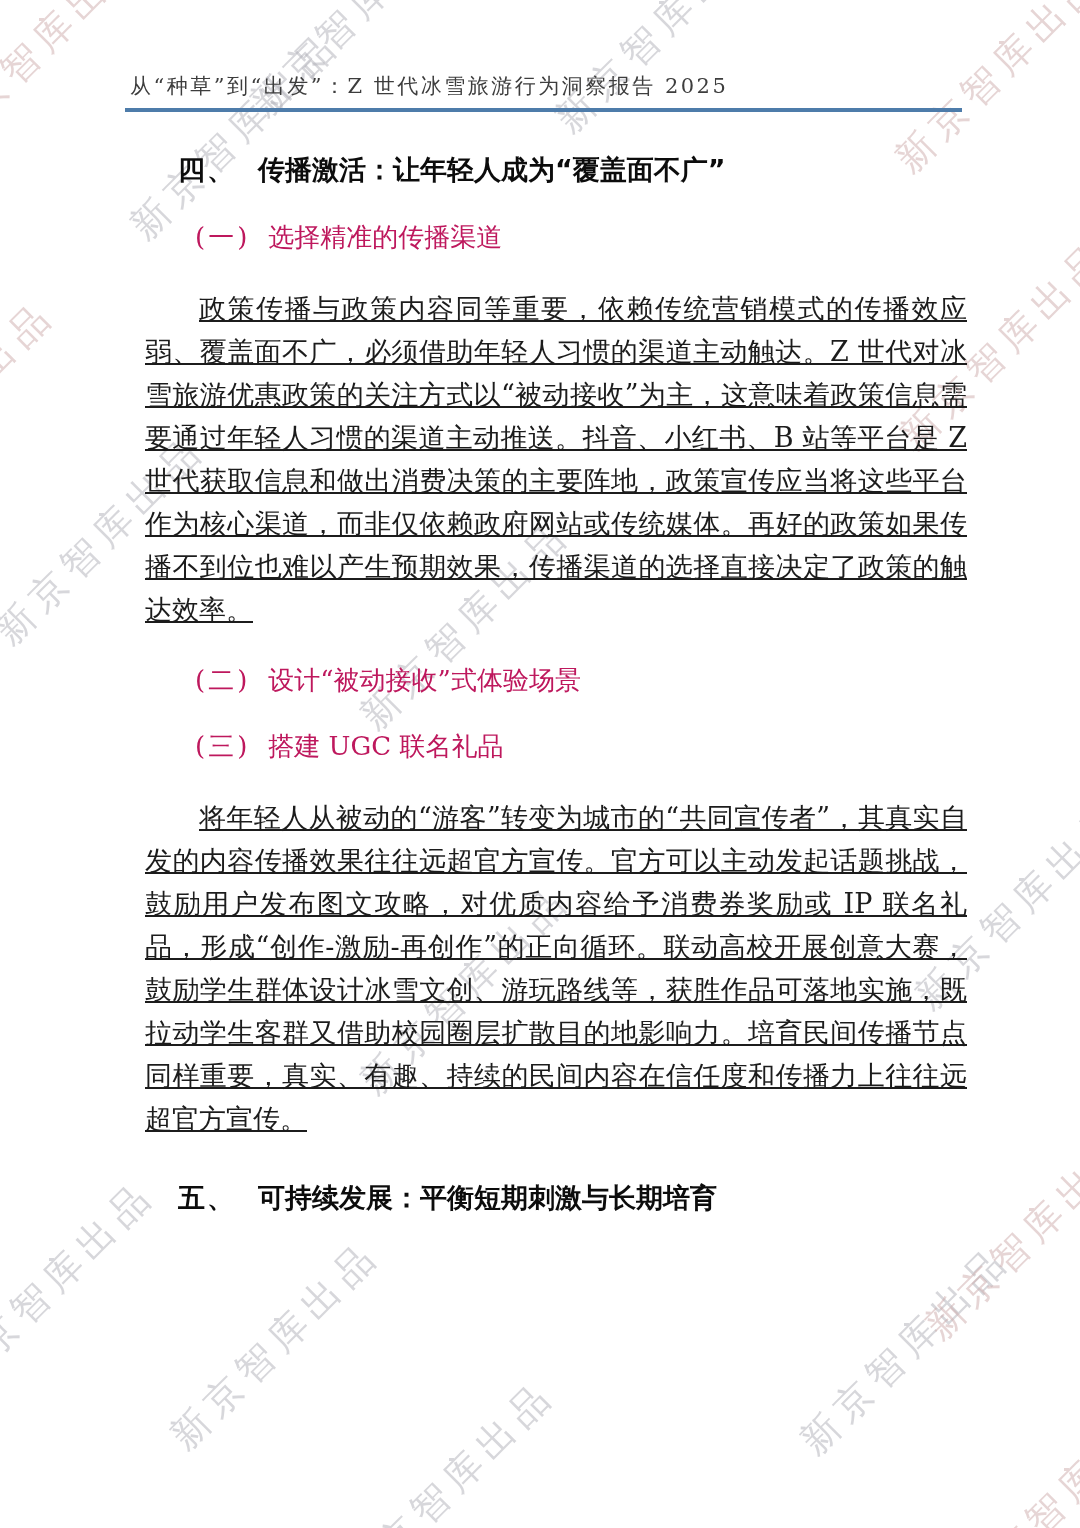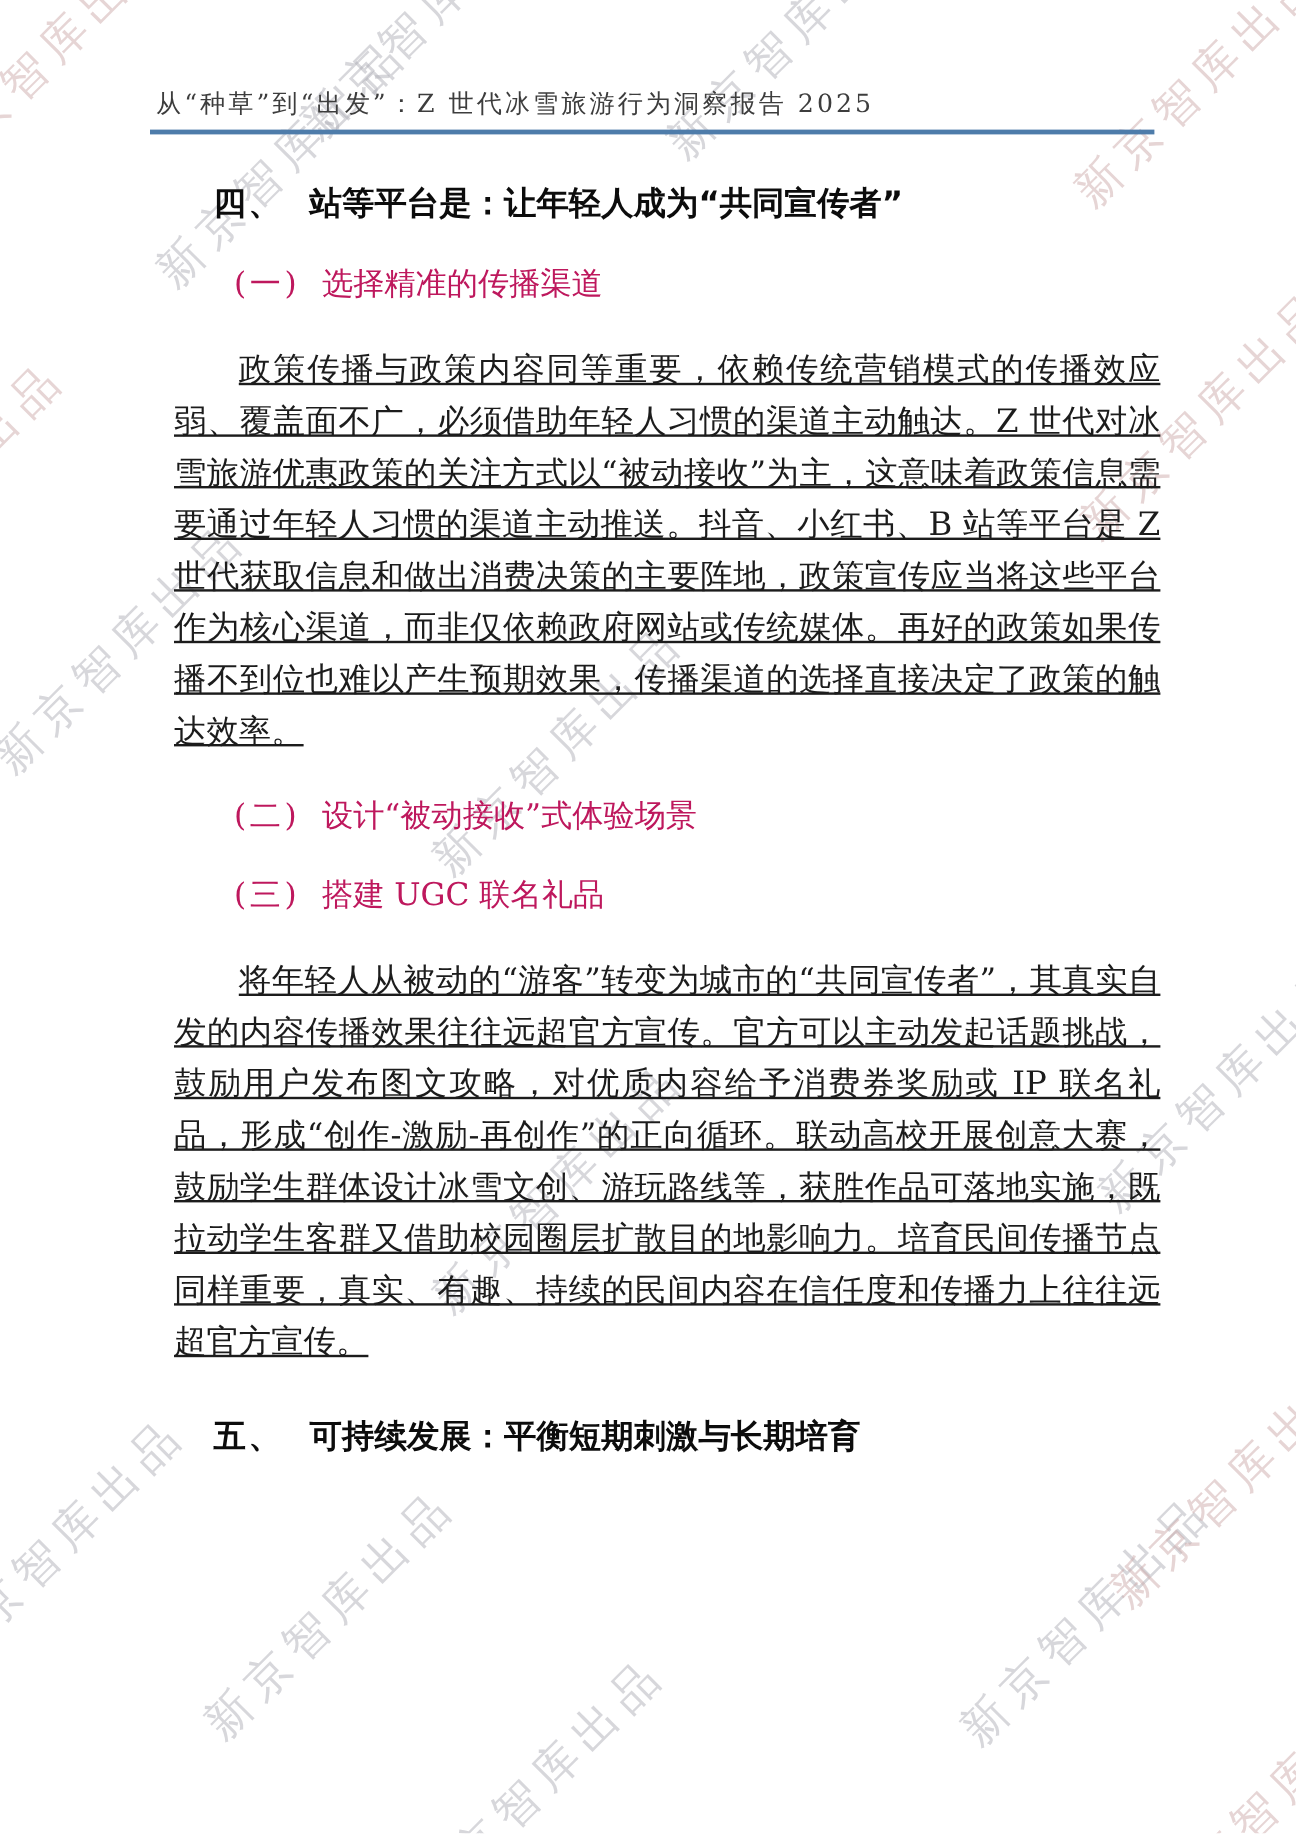--- a/index.html
+++ b/index.html
@@ -119,21 +119,21 @@
       <div class="wm pink" style="left: 1030px; top: 1235px;">新京智库出品</div>
       <div class="wm pink" style="left: 1065px; top: 1495px;">新京智库出品</div>
     </div>
 
   <div class="header-text">从“种草”到“出发”：Z 世代冰雪旅游行为洞察报告 2025</div>
   <div class="header-rule" style="background: rgb(78, 124, 170);"></div>
 
   <div class="content">
 
     <h2 class="sec-heading">
-      <span class="sec-num">四、</span><span class="sec-title">站等平台是：让年轻人成为“共同宣传者”</span>
+      <span class="sec-num">四、</span><span class="sec-title">传播激活：让年轻人成为“覆盖面不广”</span>
     </h2>
 
     <h3 class="sub-heading">
       <span class="sub-label">(一)</span><span class="sub-title">选择精准的传播渠道</span>
     </h3>
     <p class="para">政策传播与政策内容同等重要，依赖传统营销模式的传播效应弱、覆盖面不广，必须借助年轻人习惯的渠道主动触达。Z 世代对冰雪旅游优惠政策的关注方式以“被动接收”为主，这意味着政策信息需要通过年轻人习惯的渠道主动推送。抖音、小红书、B 站等平台是 Z 世代获取信息和做出消费决策的主要阵地，政策宣传应当将这些平台作为核心渠道，而非仅依赖政府网站或传统媒体。再好的政策如果传播不到位也难以产生预期效果，传播渠道的选择直接决定了政策的触达效率。</p>
 
     <h3 class="sub-heading">
       <span class="sub-label">(二)</span><span class="sub-title">设计“被动接收”式体验场景</span>
     </h3>

